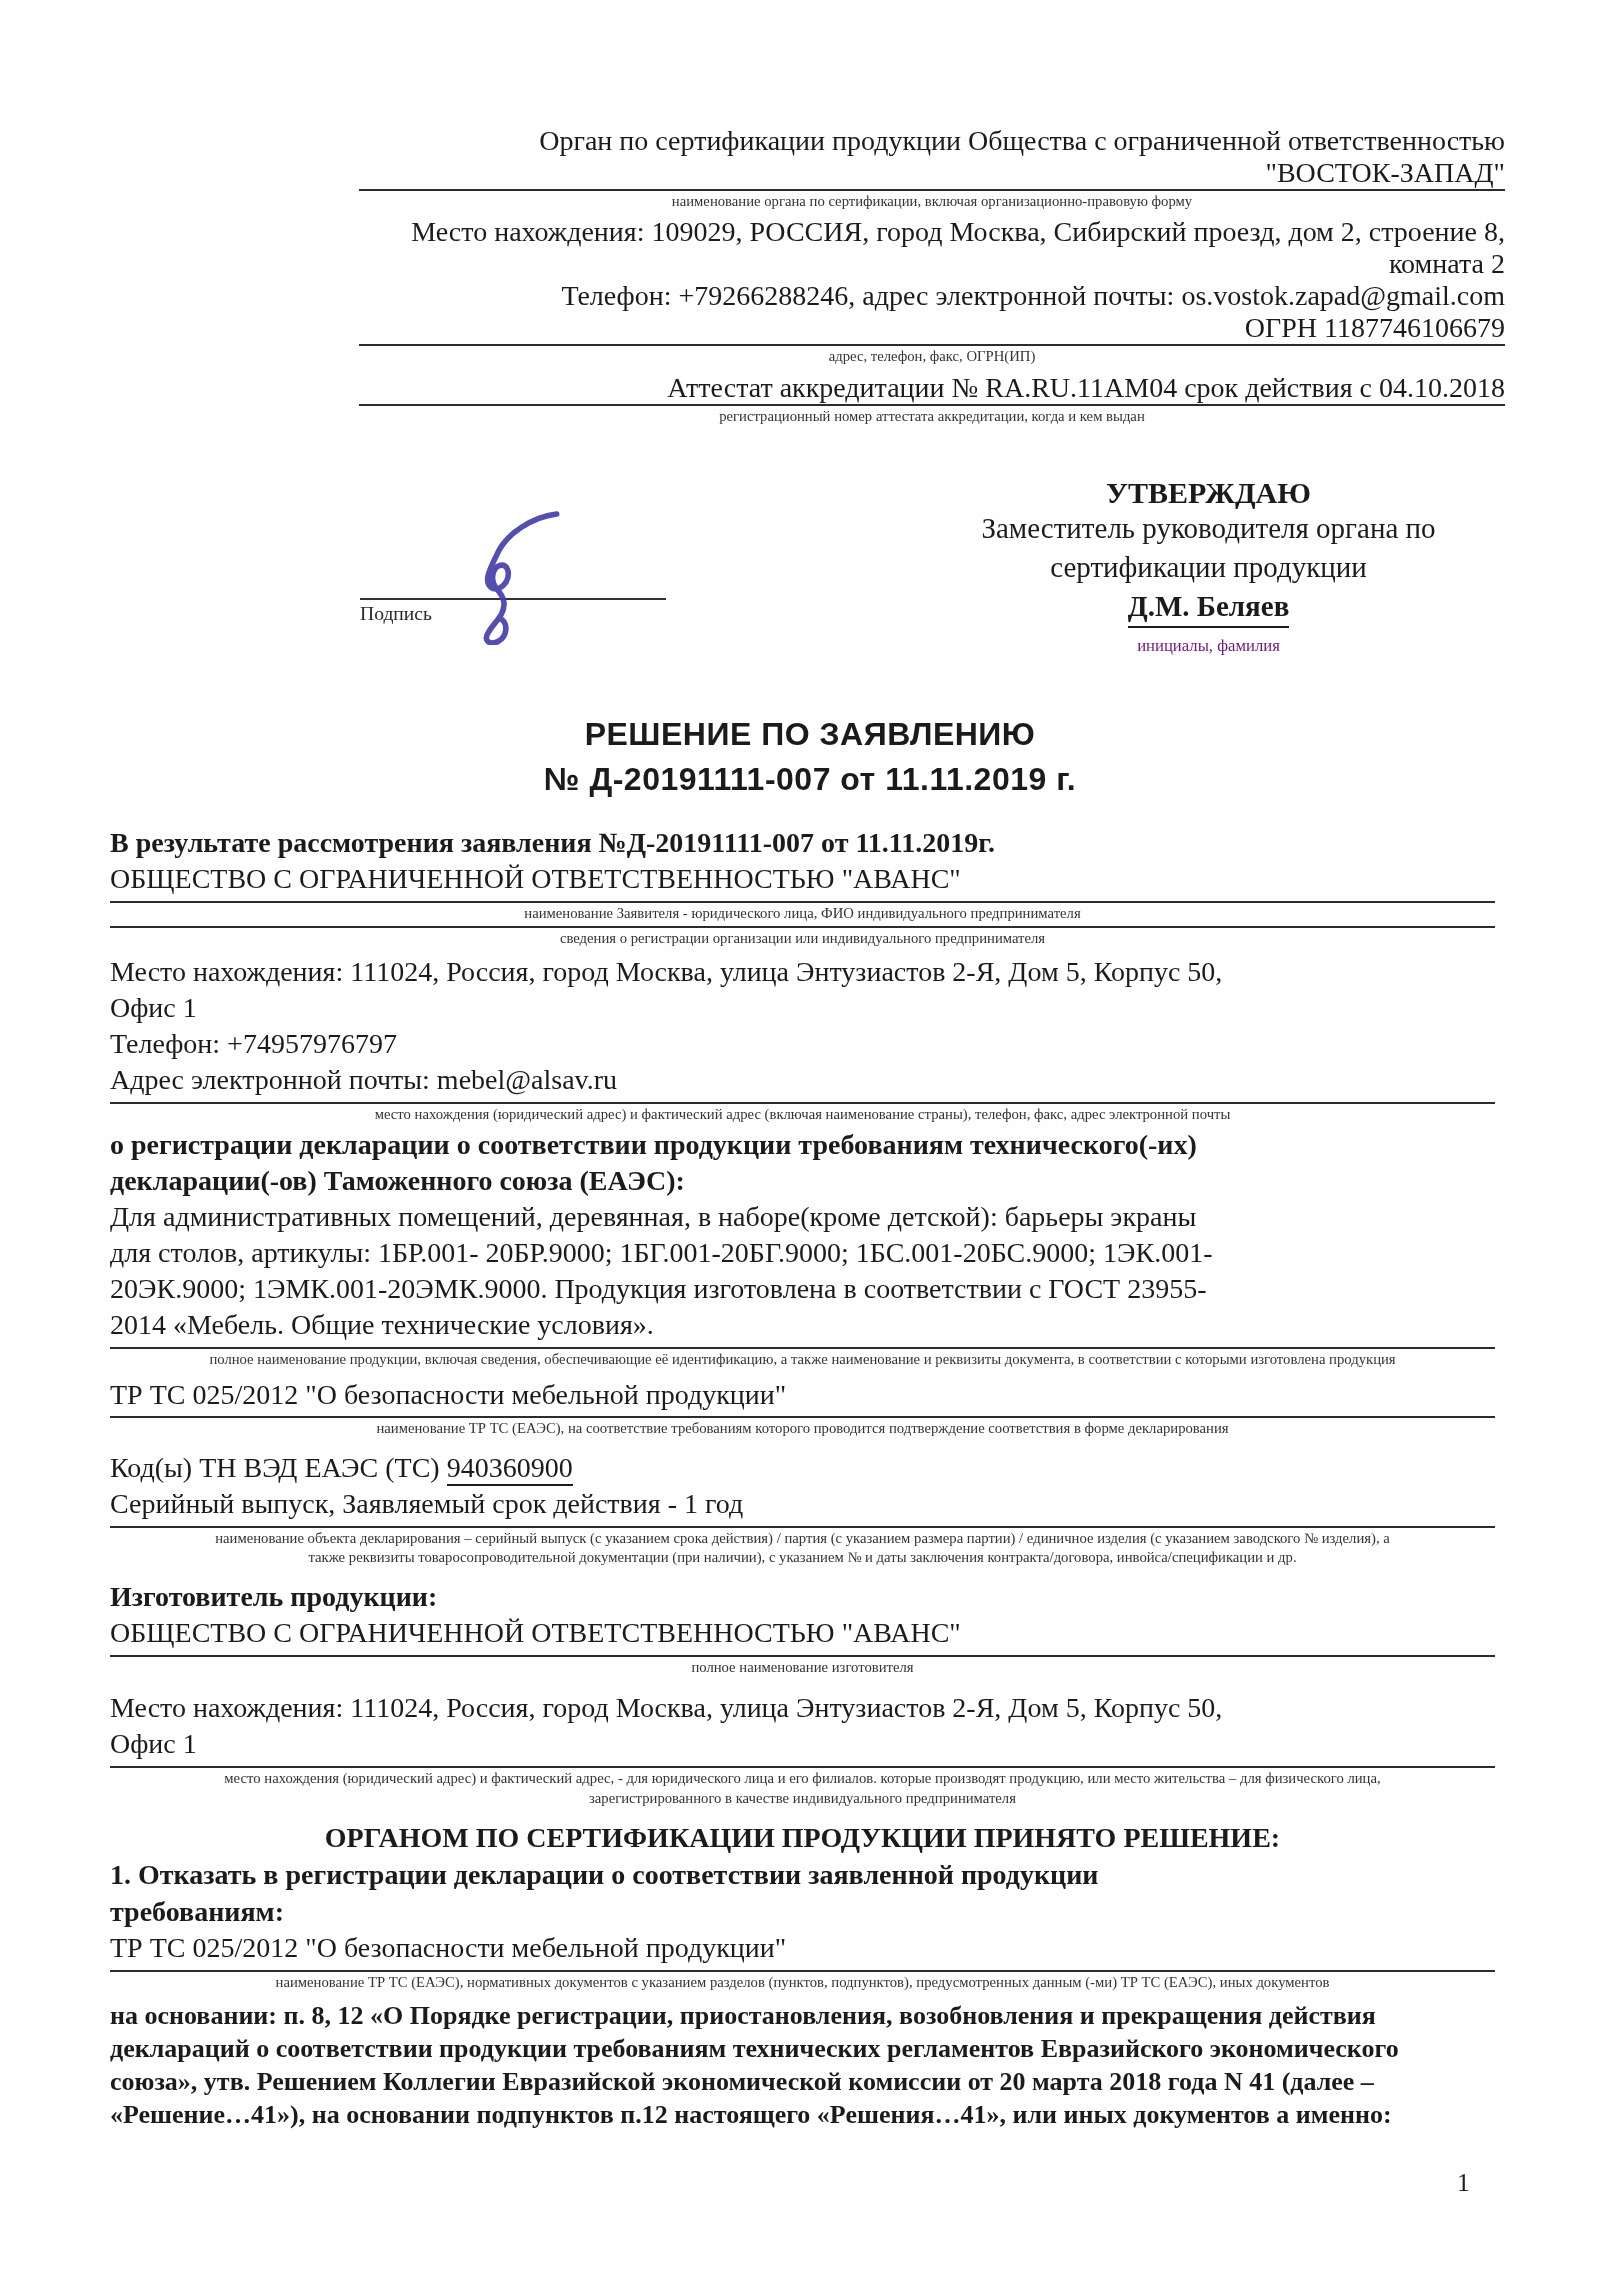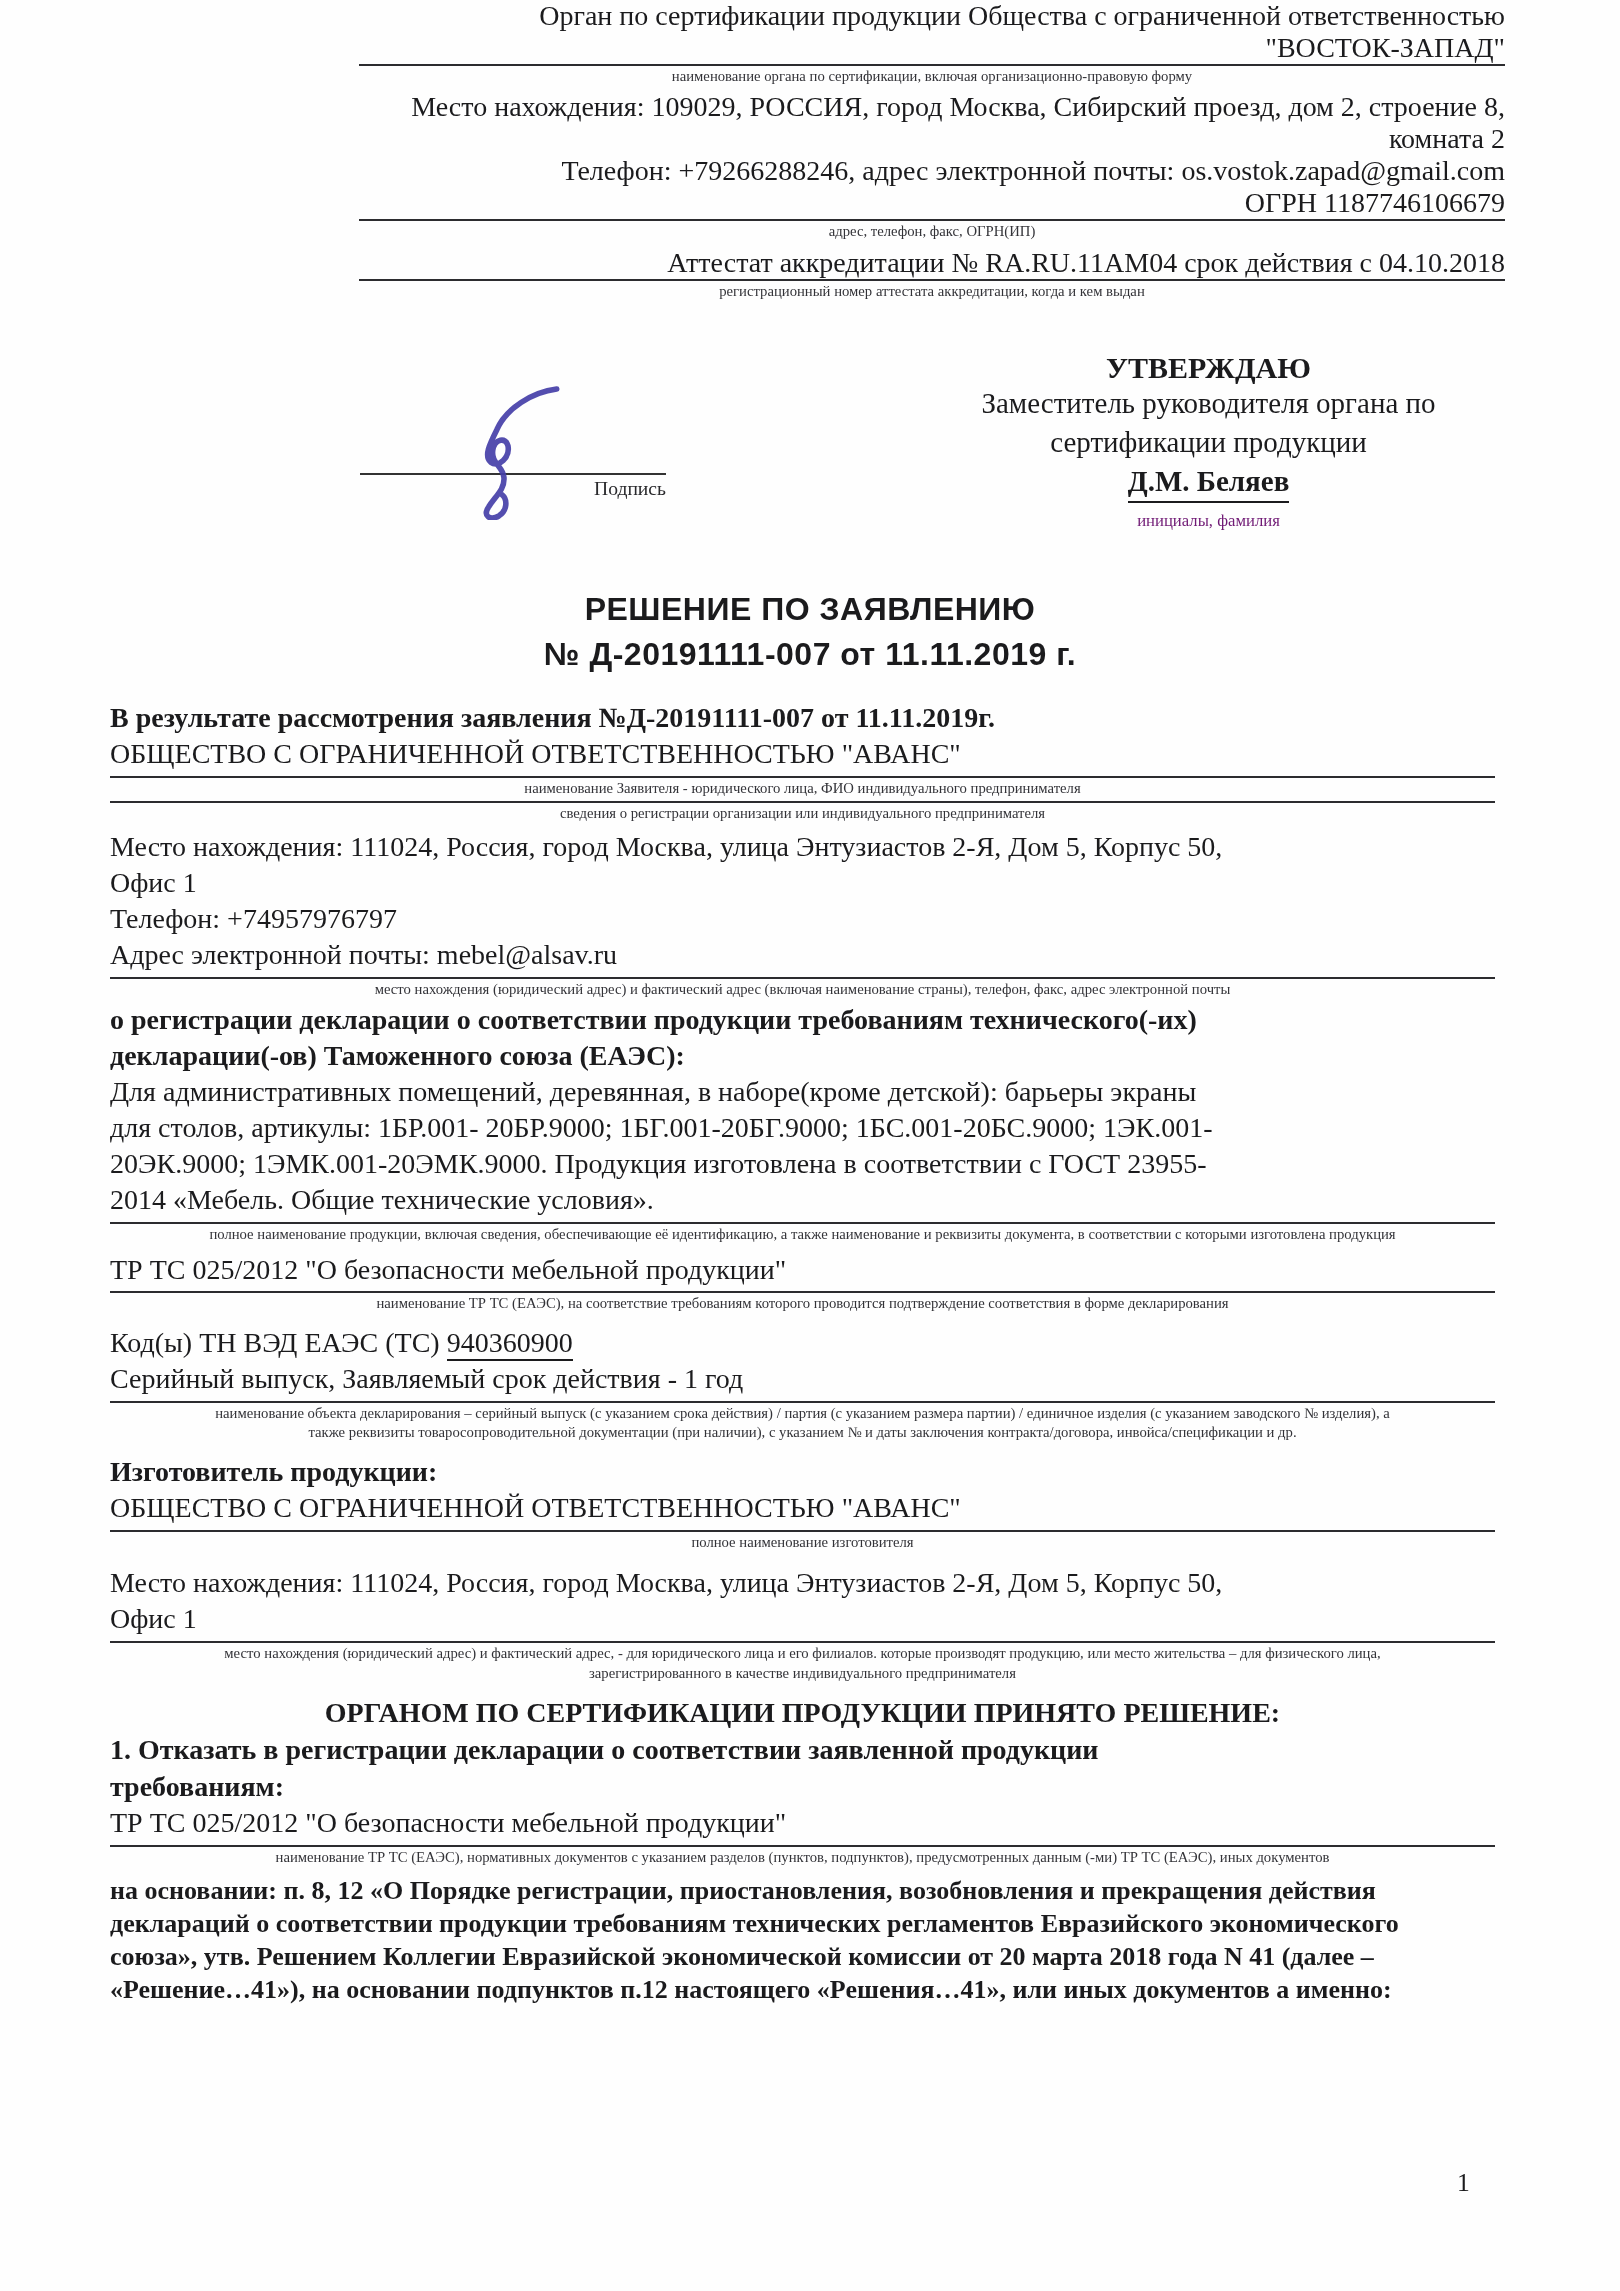--- a/index.html
+++ b/index.html
@@ -7,20 +7,21 @@
     position:relative;
     width:1620px; height:2292px;
     margin:0 auto;
     background:#fefefe;
     color:#1b1b1d;
     font-family:"Liberation Serif", serif;
     overflow:hidden;
   }
   
   .header-block {
+    padding-top:125px;
     margin-left:359px; margin-right:115px;
     text-align:right;
   }
   .hline { font-size:28px; line-height:32px; white-space:nowrap; }
   .hgroup { margin-top:5.9px; }
   .rule3 { border-top:2.9px solid #2c2c2f; height:0; }
   .rule2 { border-top:2px solid #2c2c2f; height:0; }
   .cap {
     font-size:14.7px; line-height:17.6px;
     color:#333338; text-align:center;
@@ -31,22 +32,22 @@
   .sign-approve-row {
     margin-top:51px;
     display:flex;
     justify-content:space-between;
     margin-left:360px; margin-right:137px;
   }
   .sig-box { position:relative; width:306px; height:181px; }
   .sig-svg { position:absolute; left:90px; top:31px; width:114px; height:137px; z-index:2; }
   .sig-line { position:absolute; top:121px; left:0; right:0; border-top:2.5px solid #333; }
   .sig-cap {
-    position:absolute; top:126px; left:12px; right:0;
-    font-size:19.6px; text-align:right; color:#2a2a2d;
+    position:absolute; top:126px; left:0; right:0;
+    font-size:19.6px; text-align:left; color:#2a2a2d;
   }
   .approve-box { width:549px; text-align:center; }
   .approve-word { font-size:30px; font-weight:bold; line-height:32px; }
   .approve-line { font-size:29px; line-height:39px; }
   .approve-name {
     display:inline-block;
     font-size:29px; line-height:39px; font-weight:bold;
     border-bottom:2.5px solid #1b1b1d;
   }
   .approve-cap { font-size:16.7px; line-height:17.6px; margin-top:9.8px; color:#701a75; }

